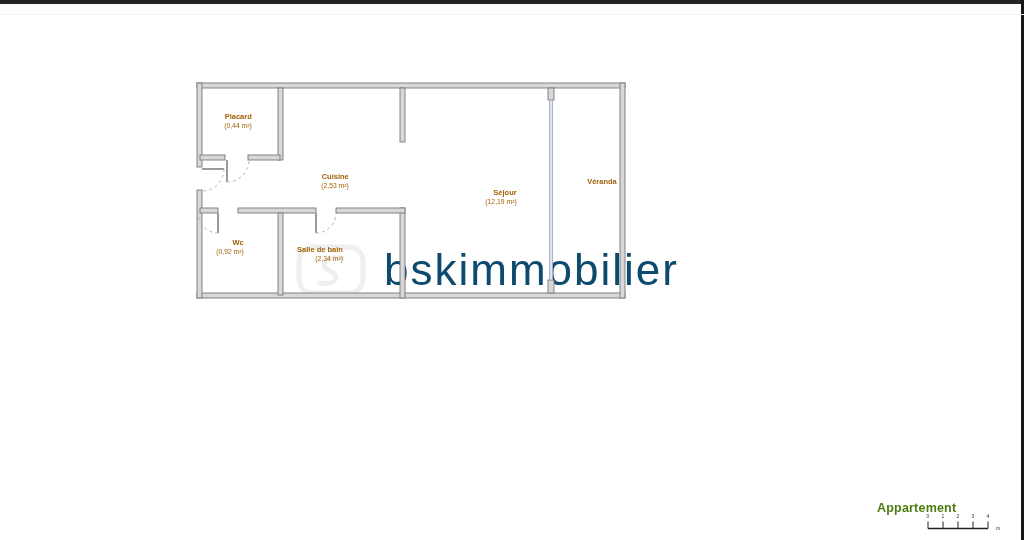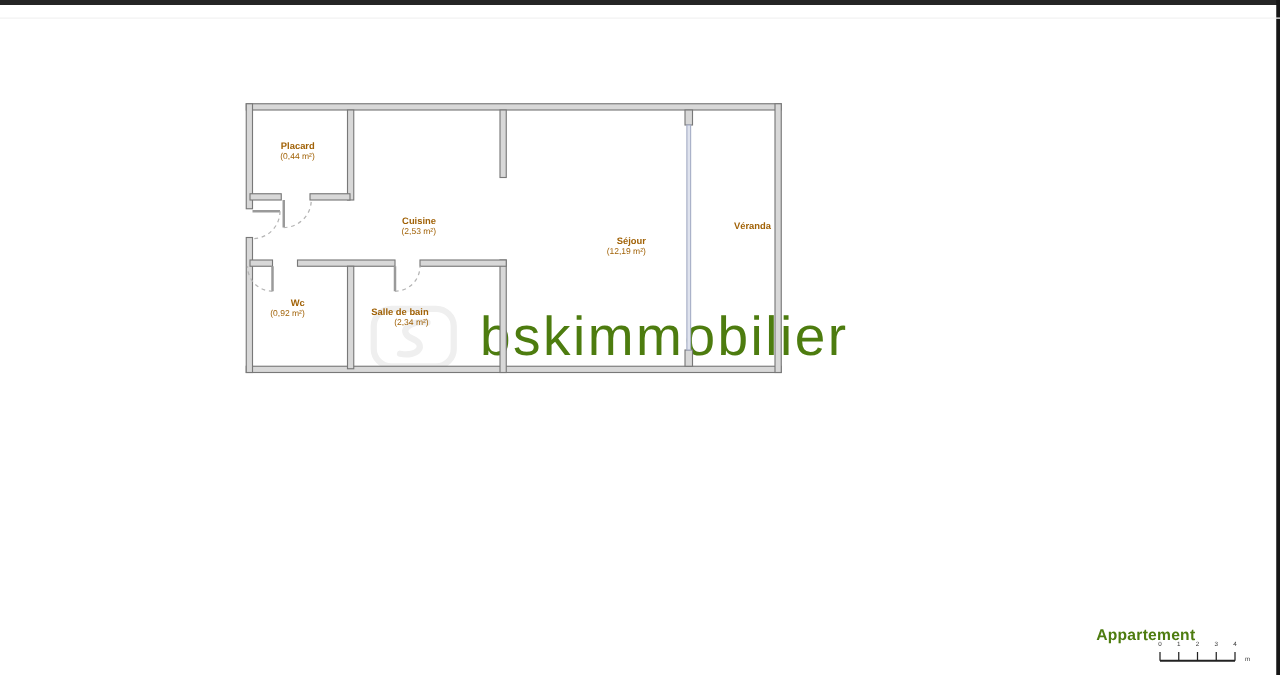--- a/index.html
+++ b/index.html
@@ -10,21 +10,21 @@
   }
   
   .top-border{position:absolute;left:0;top:0;width:1024px;height:4px;background:#252525;}
   .right-border{position:absolute;right:0;top:0;width:3px;height:540px;background:#161616;}
   .header-divider{position:absolute;left:0;top:14px;width:1024px;height:1px;background:#f2f2f2;}
 
   
   .watermark{position:absolute;left:296px;top:244px;display:flex;align-items:flex-start;
     color:#efefef;pointer-events:none;}
   .wm-logo{display:inline-block;width:70px;height:52px;margin-right:18px;}
-  .wm-text{font-size:44px;line-height:52px;letter-spacing:2px;font-weight:400;color:#4d7c0f;}
+  .wm-text{font-size:44px;line-height:52px;letter-spacing:2px;font-weight:400;color:#0c4a6e;}
 
   
   .plan-svg{position:absolute;left:0;top:0;}
 
   
   .room-label{position:absolute;transform:translate(-50%,-50%);text-align:right;color:#a16207;white-space:nowrap;}
   .room-name{font-size:7.5px;font-weight:bold;line-height:9px;}
   .room-area{font-size:6.8px;line-height:9px;}
 
   

